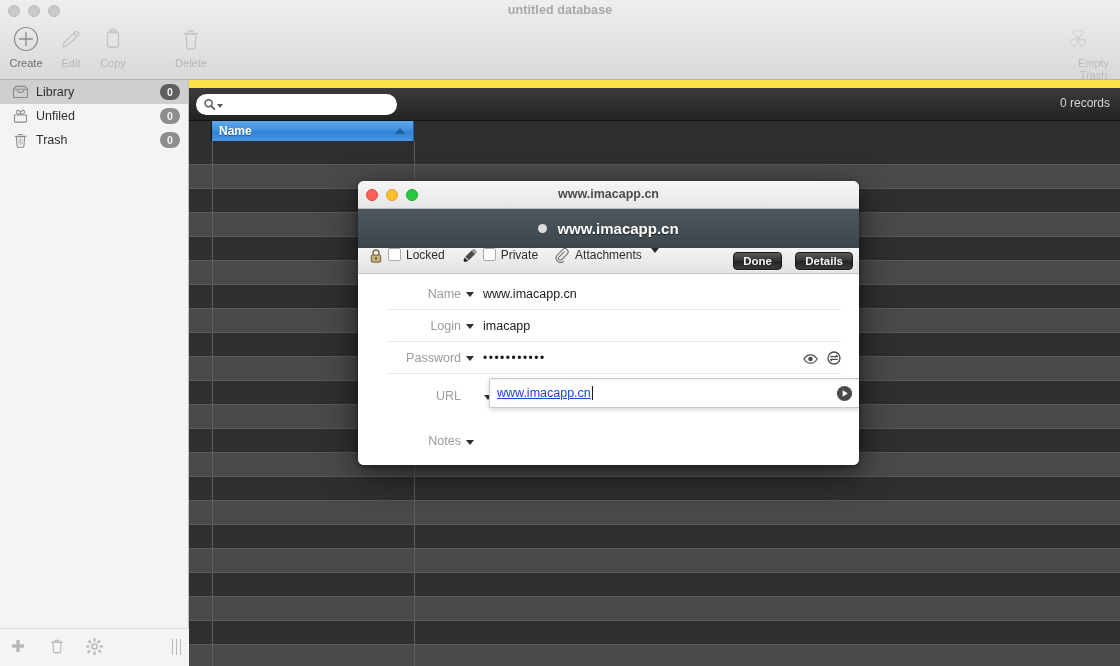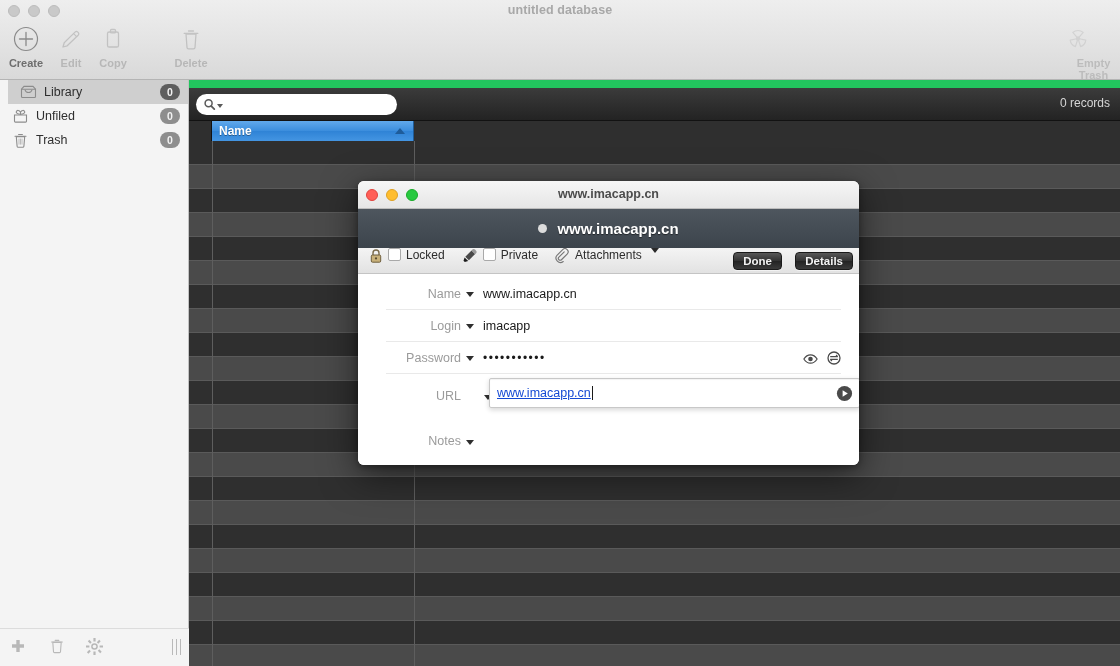--- a/index.html
+++ b/index.html
@@ -5,21 +5,21 @@
   * { box-sizing: border-box; margin: 0; padding: 0; }
   html, body {
     width: 1120px; height: 666px;
     overflow: hidden;
     font-family: "Liberation Sans", sans-serif;
     background: #2b2b2b;
   }
   #app {
     position: relative;
     width: 1120px; height: 666px;
-    background: #22c55e;
+    background: #fde047;
   }
 
   
   .titlebar {
     position: absolute; left: 0; top: 0; width: 1120px; height: 80px;
     background: linear-gradient(to bottom, #eeeeee 0%, #e3e3e3 55%, #d9d9d9 100%);
     border-bottom: 1px solid #b4b4b4;
   }
   .traffic {
     position: absolute; left: 8px; top: 5px;
@@ -29,21 +29,21 @@
     width: 12px; height: 12px; border-radius: 50%;
     background: #c9c9c9; border: 1px solid #bcbcbc;
   }
   .win-title {
     position: absolute; left: 0; top: 3px; width: 1120px;
     text-align: center;
     font-size: 12.5px; font-weight: bold; color: #a8a8a8;
     letter-spacing: 0.1px;
   }
   .tools {
-    position: absolute; left: 0; top: 22px; width: 1056px; height: 58px; font-weight: bold;
+    position: absolute; left: 0; top: 22px; width: 1056px; height: 58px;
   }
   .tool {
     position: absolute; top: 0;
     width: 56px; text-align: center;
     cursor: default;
   }
   .tool .glyph {
     height: 34px; display: flex; align-items: center; justify-content: center;
   }
   .tool .lbl {
@@ -68,21 +68,21 @@
     padding: 8px 0 3px 10px;
     font-size: 11px; font-weight: bold; color: #6f6f6f;
     letter-spacing: 0.4px;
   }
   .coll-item {
     position: relative;
     height: 24px; display: flex; align-items: center;
     padding-left: 12px;
     cursor: default;
   }
-  .coll-item.selected { background: #cfcfcf; margin-left: 8px; }
+  .coll-item.selected { background: #cfcfcf; }
   .coll-item .ico { width: 24px; display:flex; align-items:center; }
   .coll-item .nm { font-size: 12.5px; color: #2e2e2e; }
   .badge {
     position: absolute; right: 8px; top: 4px;
     min-width: 20px; height: 16px; border-radius: 8px;
     background: #8e8e8e; color: #f2f2f2;
     font-size: 10.5px; font-weight: bold;
     display: flex; align-items: center; justify-content: center;
     padding: 0 5px;
   }

